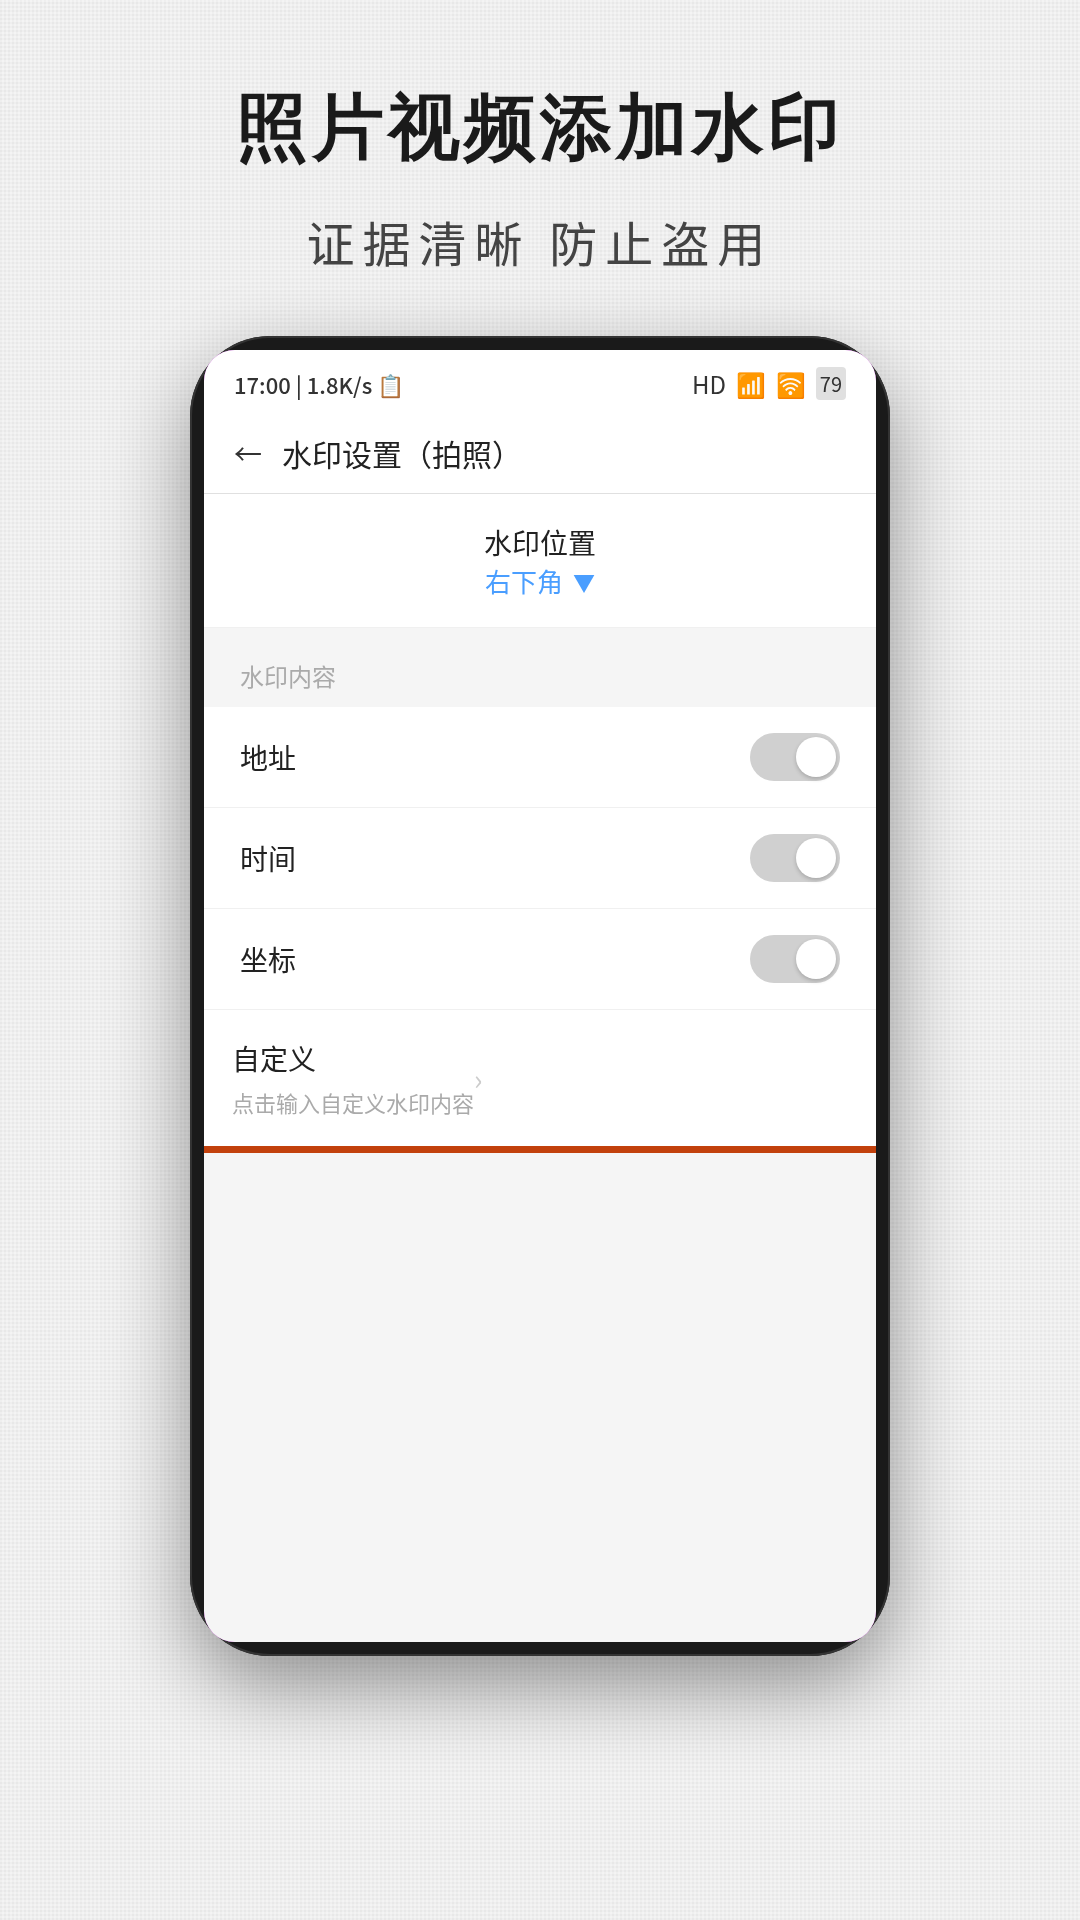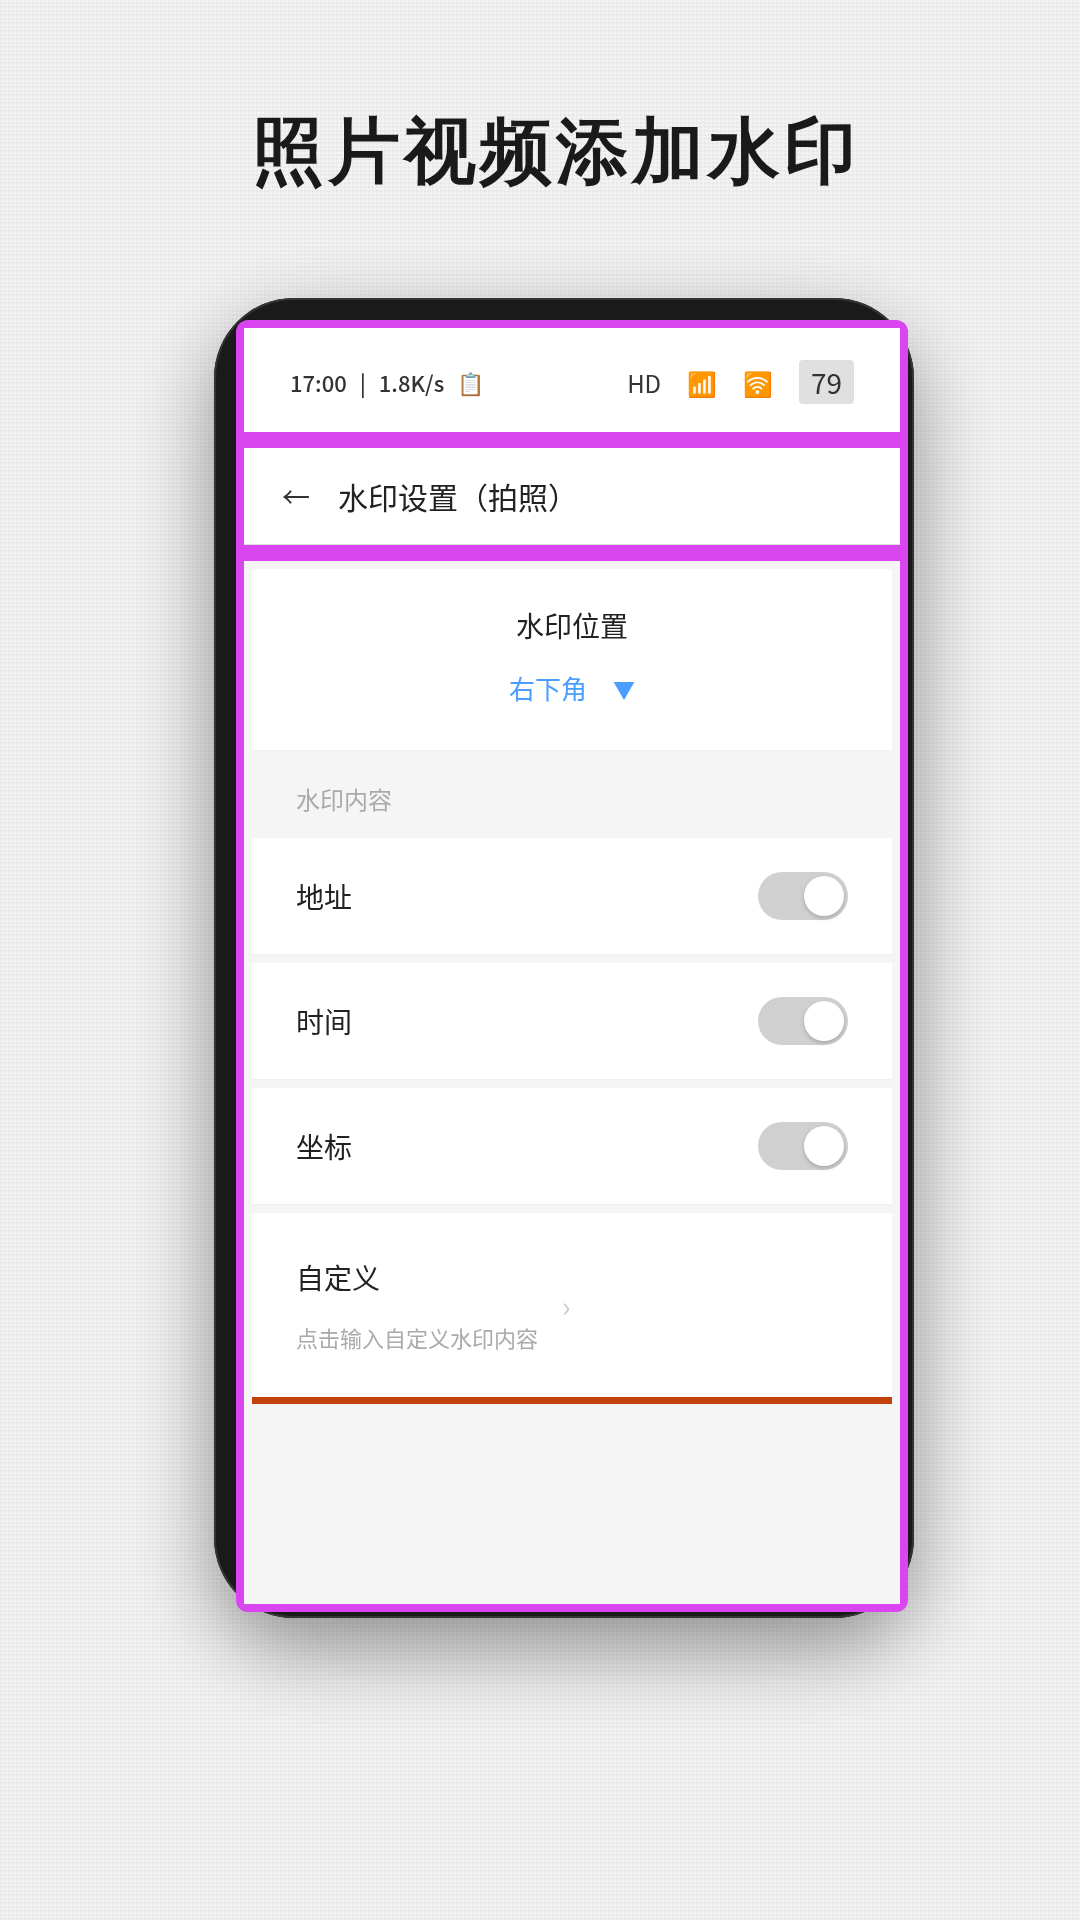--- a/index.html
+++ b/index.html
@@ -1,16 +1,16 @@
 <!DOCTYPE html>
 <html><head>
   <meta charset="utf-8">
   <style>
     * {
-      margin: 8px;
+      margin: 0;
       padding: 0;
       box-sizing: border-box;
     }
 
     body {
       width: 1080px;
       height: 1920px;
       background-color: #e8e8e8;
       background-image: 
         repeating-linear-gradient(
@@ -73,21 +73,21 @@
       padding: 14px;
       box-shadow: 
         0 30px 80px rgba(0,0,0,0.4),
         inset 0 0 0 2px #333;
     }
 
     .phone-screen {
       width: 100%;
       height: 100%;
       background: #d946ef;
-      border-radius: 12px;
+      border-radius: 31px;
       overflow: hidden;
       display: flex;
       flex-direction: column;
     }
 
     .status-bar {
       background: white;
       padding: 16px 30px 12px;
       display: flex;
       justify-content: space-between;
@@ -106,25 +106,25 @@
       align-items: center;
       gap: 10px;
     }
 
     .status-icon {
       font-size: 24px;
       color: #333;
     }
 
     .battery-icon {
-      font-size: 28px;
+      font-size: 20px;
       color: #333;
       background: #e0e0e0;
       border-radius: 4px;
-      padding: 2px 12px;
+      padding: 2px 4px;
     }
 
     .nav-bar {
       background: white;
       padding: 18px 30px;
       display: flex;
       align-items: center;
       border-bottom: 1px solid #e0e0e0;
       flex-shrink: 0;
     }
@@ -257,20 +257,21 @@
     .empty-space {
       flex: 1;
       background: white;
     }
   </style>
 </head>
 <body>
 
 <div class="page-header">
   <div class="main-title">照片视频添加水印</div>
+  <div class="sub-title">证据清晰  防止盗用</div>
 </div>
 
 <div class="phone-wrapper">
   <div class="phone-frame">
     <div class="phone-screen">
 
       <div class="status-bar">
         <div class="status-left">
           <span>17:00</span> | <span>1.8K/s</span> 📋
         </div>

